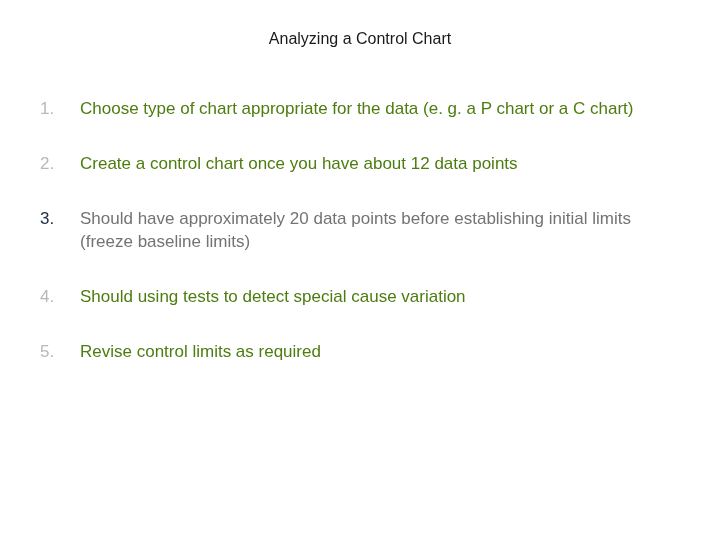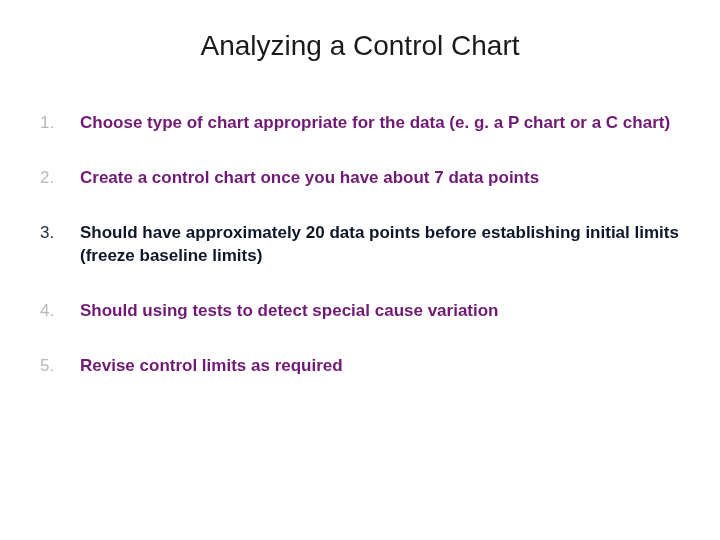--- a/index.html
+++ b/index.html
@@ -6,21 +6,21 @@
     body {
       width: 720px;
       height: 540px;
       background: #ffffff;
       font-family: Arial, Helvetica, sans-serif;
       position: relative;
       overflow: hidden;
     }
     .title {
       text-align: center;
-      font-size: 28px;
+      font-size: 16px;
       color: #1a1a1a;
       padding-top: 30px;
       padding-bottom: 50px;
       font-weight: normal;
     }
     .list {
       padding-left: 40px;
       padding-right: 40px;
     }
     .item {
@@ -28,37 +28,37 @@
       margin-bottom: 32px;
       font-size: 17px;
       line-height: 1.35;
     }
     .num {
       width: 40px;
       flex-shrink: 0;
     }
     .text { flex: 1; }
     .faded .num { color: #b8b8b8; }
-    .faded .text { color: #701a75; font-weight: bold; }
+    .faded .text { color: #4d7c0f; }
     .highlight .num { color: #203048; }
-    .highlight .text { color: #0f172a; font-weight: bold; }
+    .highlight .text { color: #737373; }
   </style>
 </head>
 <body>
 
 <h1 class="title">Analyzing a Control Chart</h1>
 
 <div class="list">
   <div class="item faded">
     <div class="num">1.</div>
     <div class="text">Choose type of chart appropriate for the data (e. g. a P chart or a C chart)</div>
   </div>
   <div class="item faded">
     <div class="num">2.</div>
-    <div class="text">Create a control chart once you have about 7 data points</div>
+    <div class="text">Create a control chart once you have about 12 data points</div>
   </div>
   <div class="item highlight">
     <div class="num">3.</div>
     <div class="text">Should have approximately 20 data points before establishing initial limits (freeze baseline limits)</div>
   </div>
   <div class="item faded">
     <div class="num">4.</div>
     <div class="text">Should using tests to detect special cause variation</div>
   </div>
   <div class="item faded">

